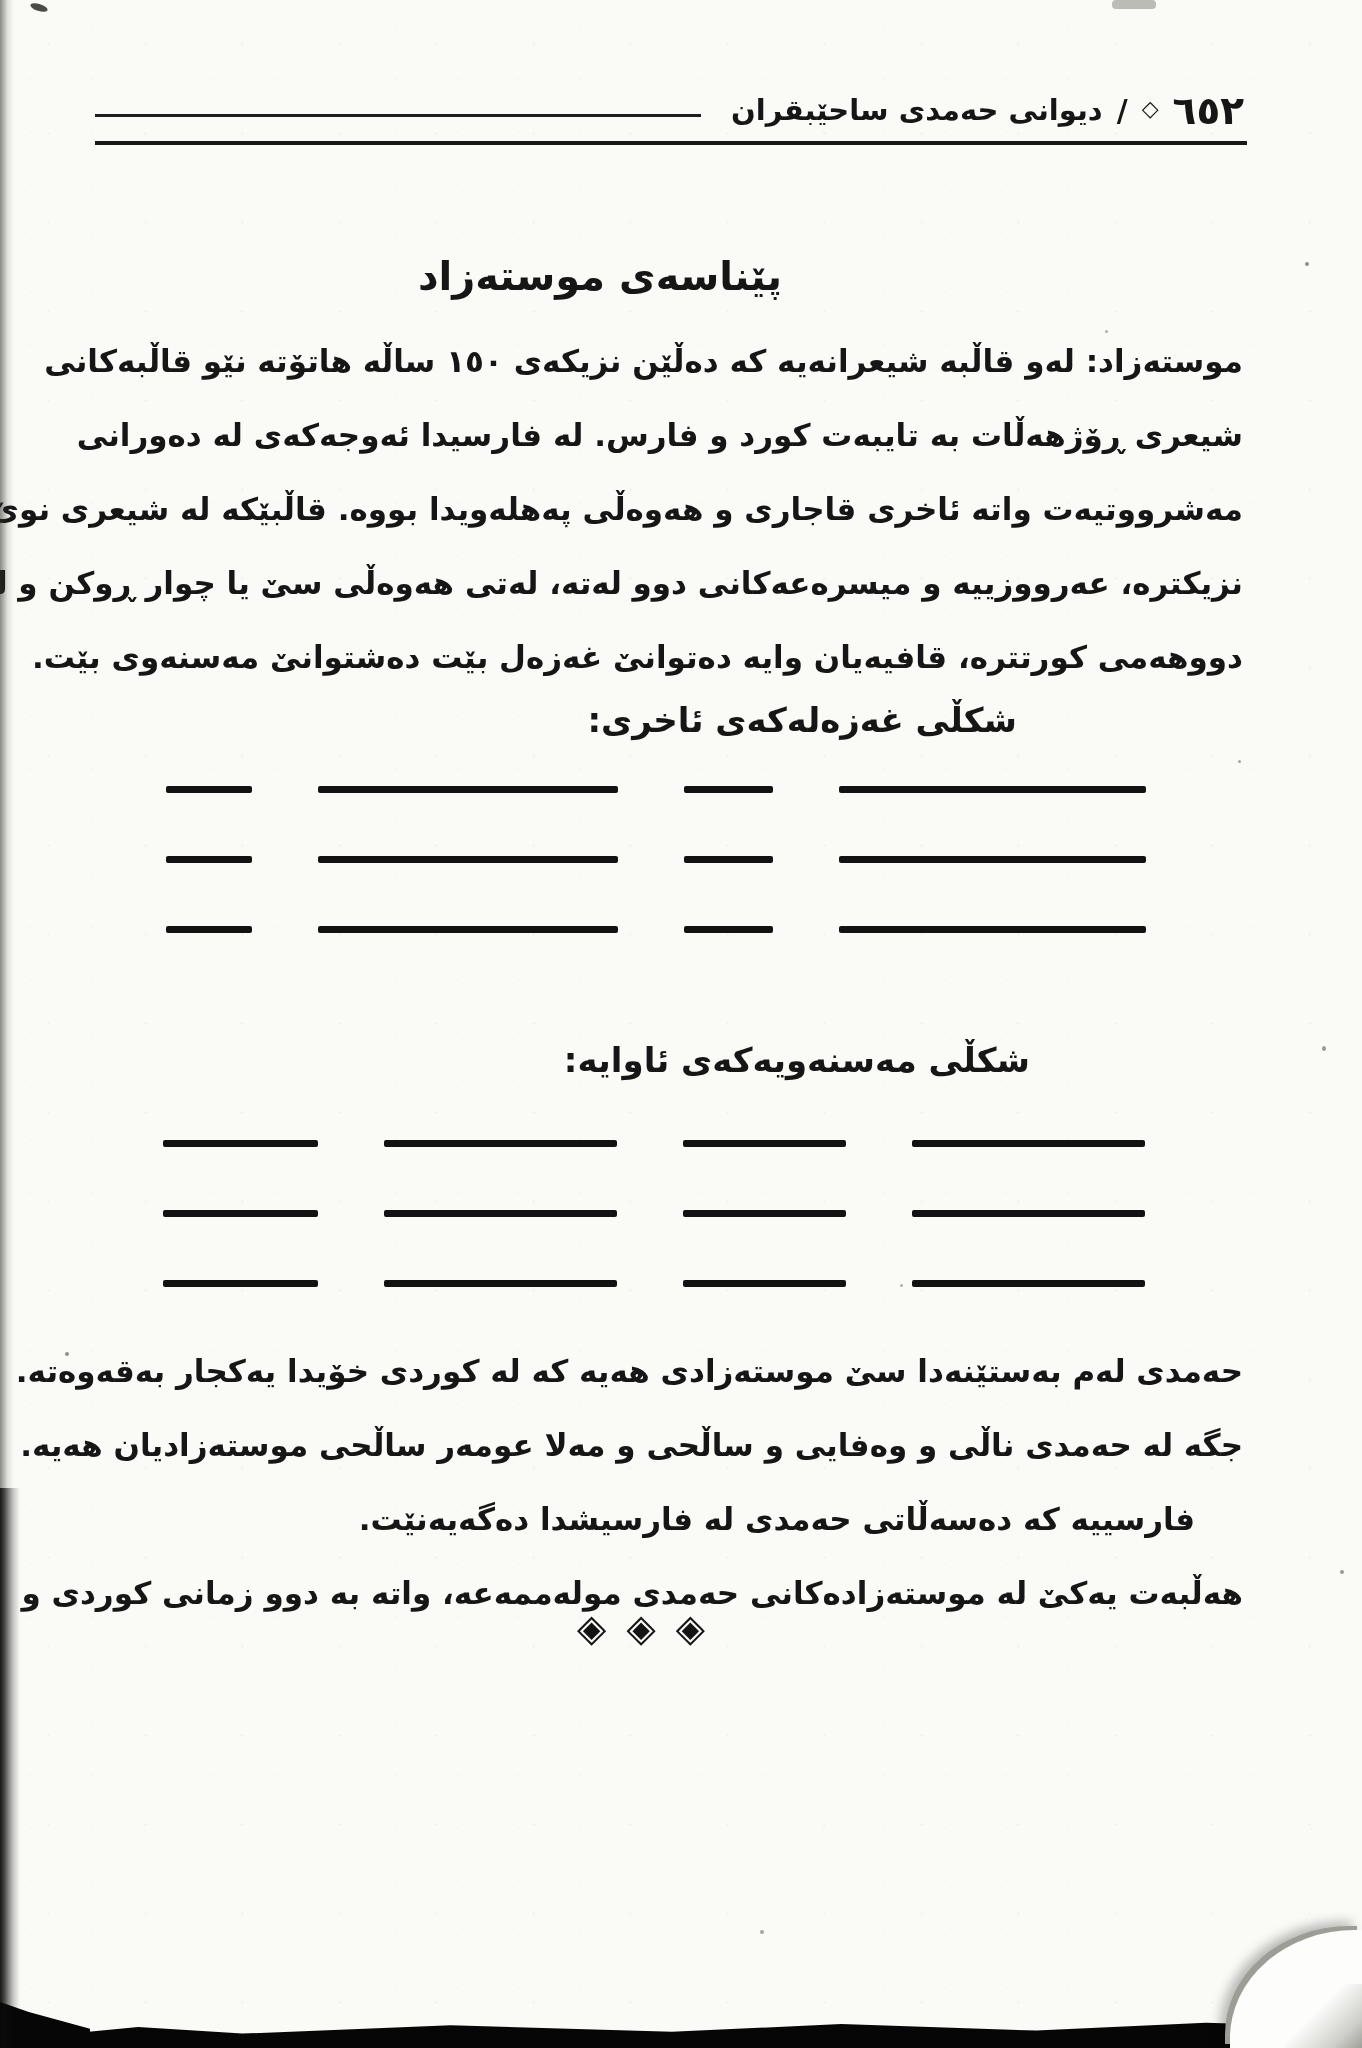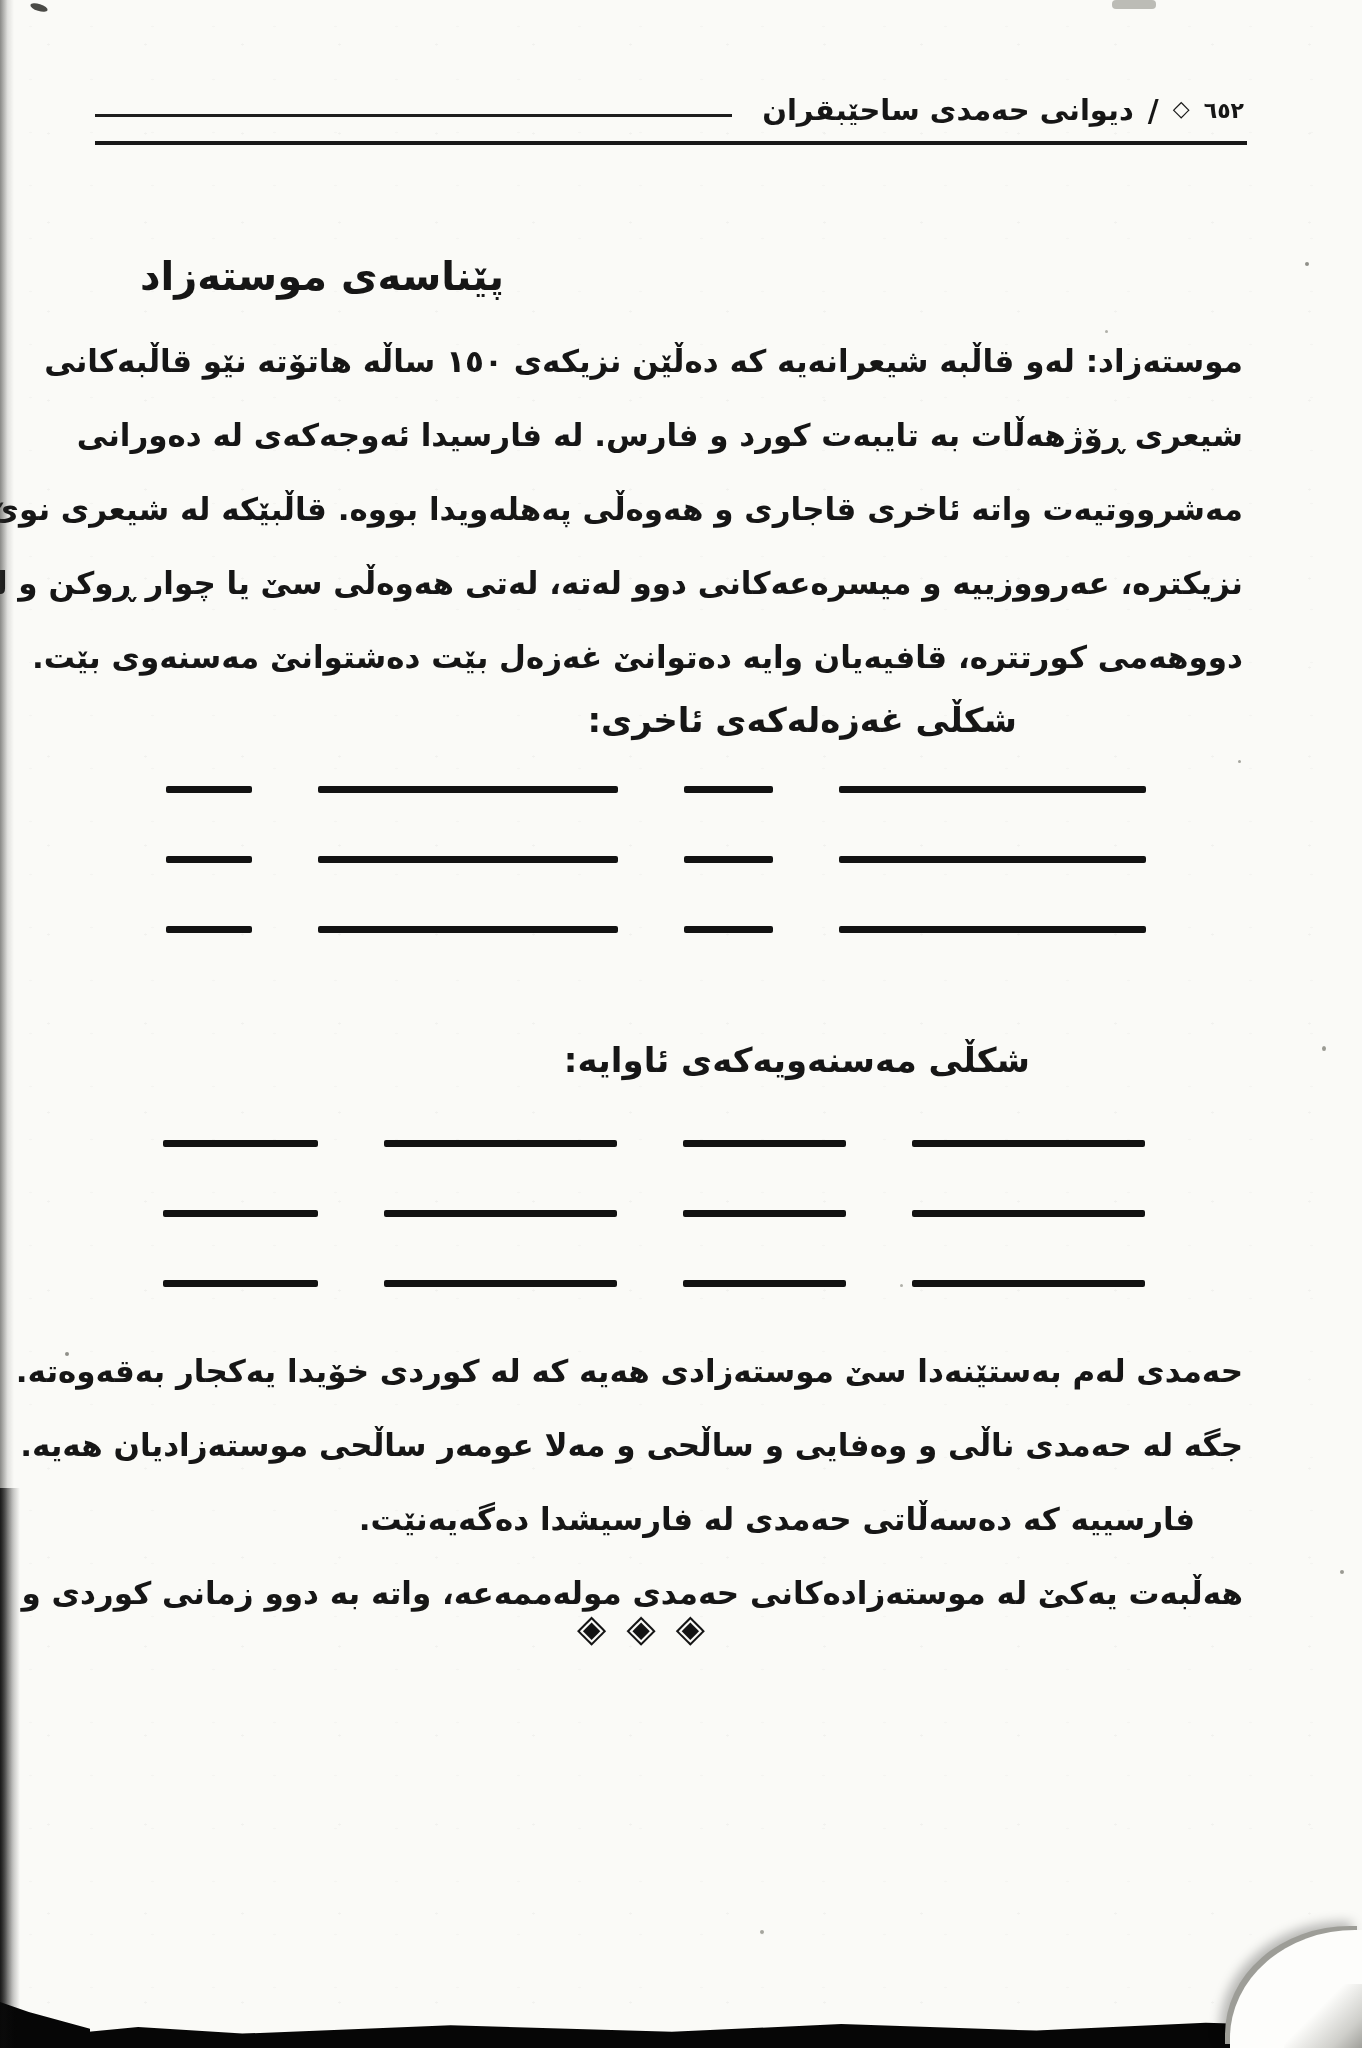--- a/index.html
+++ b/index.html
@@ -16,30 +16,30 @@
     font-family:"DejaVu Sans", sans-serif;
     color:#161616;
     direction:rtl;
   }
   
   .header{
     position:absolute;top:86px;left:95px;width:1149px;height:48px;
     display:flex;direction:rtl;align-items:center;gap:14px;
     font-weight:bold;
   }
-  .pagenum{font-size:22px;letter-spacing:1px;}
+  .pagenum{font-size:39px;letter-spacing:1px;}
   .hdiamond{font-size:22px;transform:translateY(-2px);}
   .hslash{font-size:30px;}
   .booktitle{font-size:29px;white-space:nowrap;}
   .header-rule{flex:1;height:3px;background:#1e1e1e;margin-right:16px;align-self:center;margin-top:10px;}
   .rule-full{position:absolute;top:141px;left:95px;width:1152px;height:4px;background:#181818;}
   
   .title{
     position:absolute;top:240px;left:140px;width:920px;height:72px;
-    margin:0;text-align:left;font-size:40px;line-height:72px;font-weight:bold;
+    margin:0;text-align:center;font-size:40px;line-height:72px;font-weight:bold;
   }
   .subhead{position:absolute;font-size:34px;font-weight:bold;white-space:nowrap;direction:rtl;}
   .subhead.ghazal{top:700px;right:345px;}
   .subhead.masnawi{top:1040px;right:332px;}
   
   .para{position:absolute;left:93px;width:1150px;direction:rtl;font-size:31px;font-weight:bold;}
   .para1{top:324px;}
   .para2{top:1334px;}
   .tline{
     height:74px;line-height:74px;white-space:nowrap;

